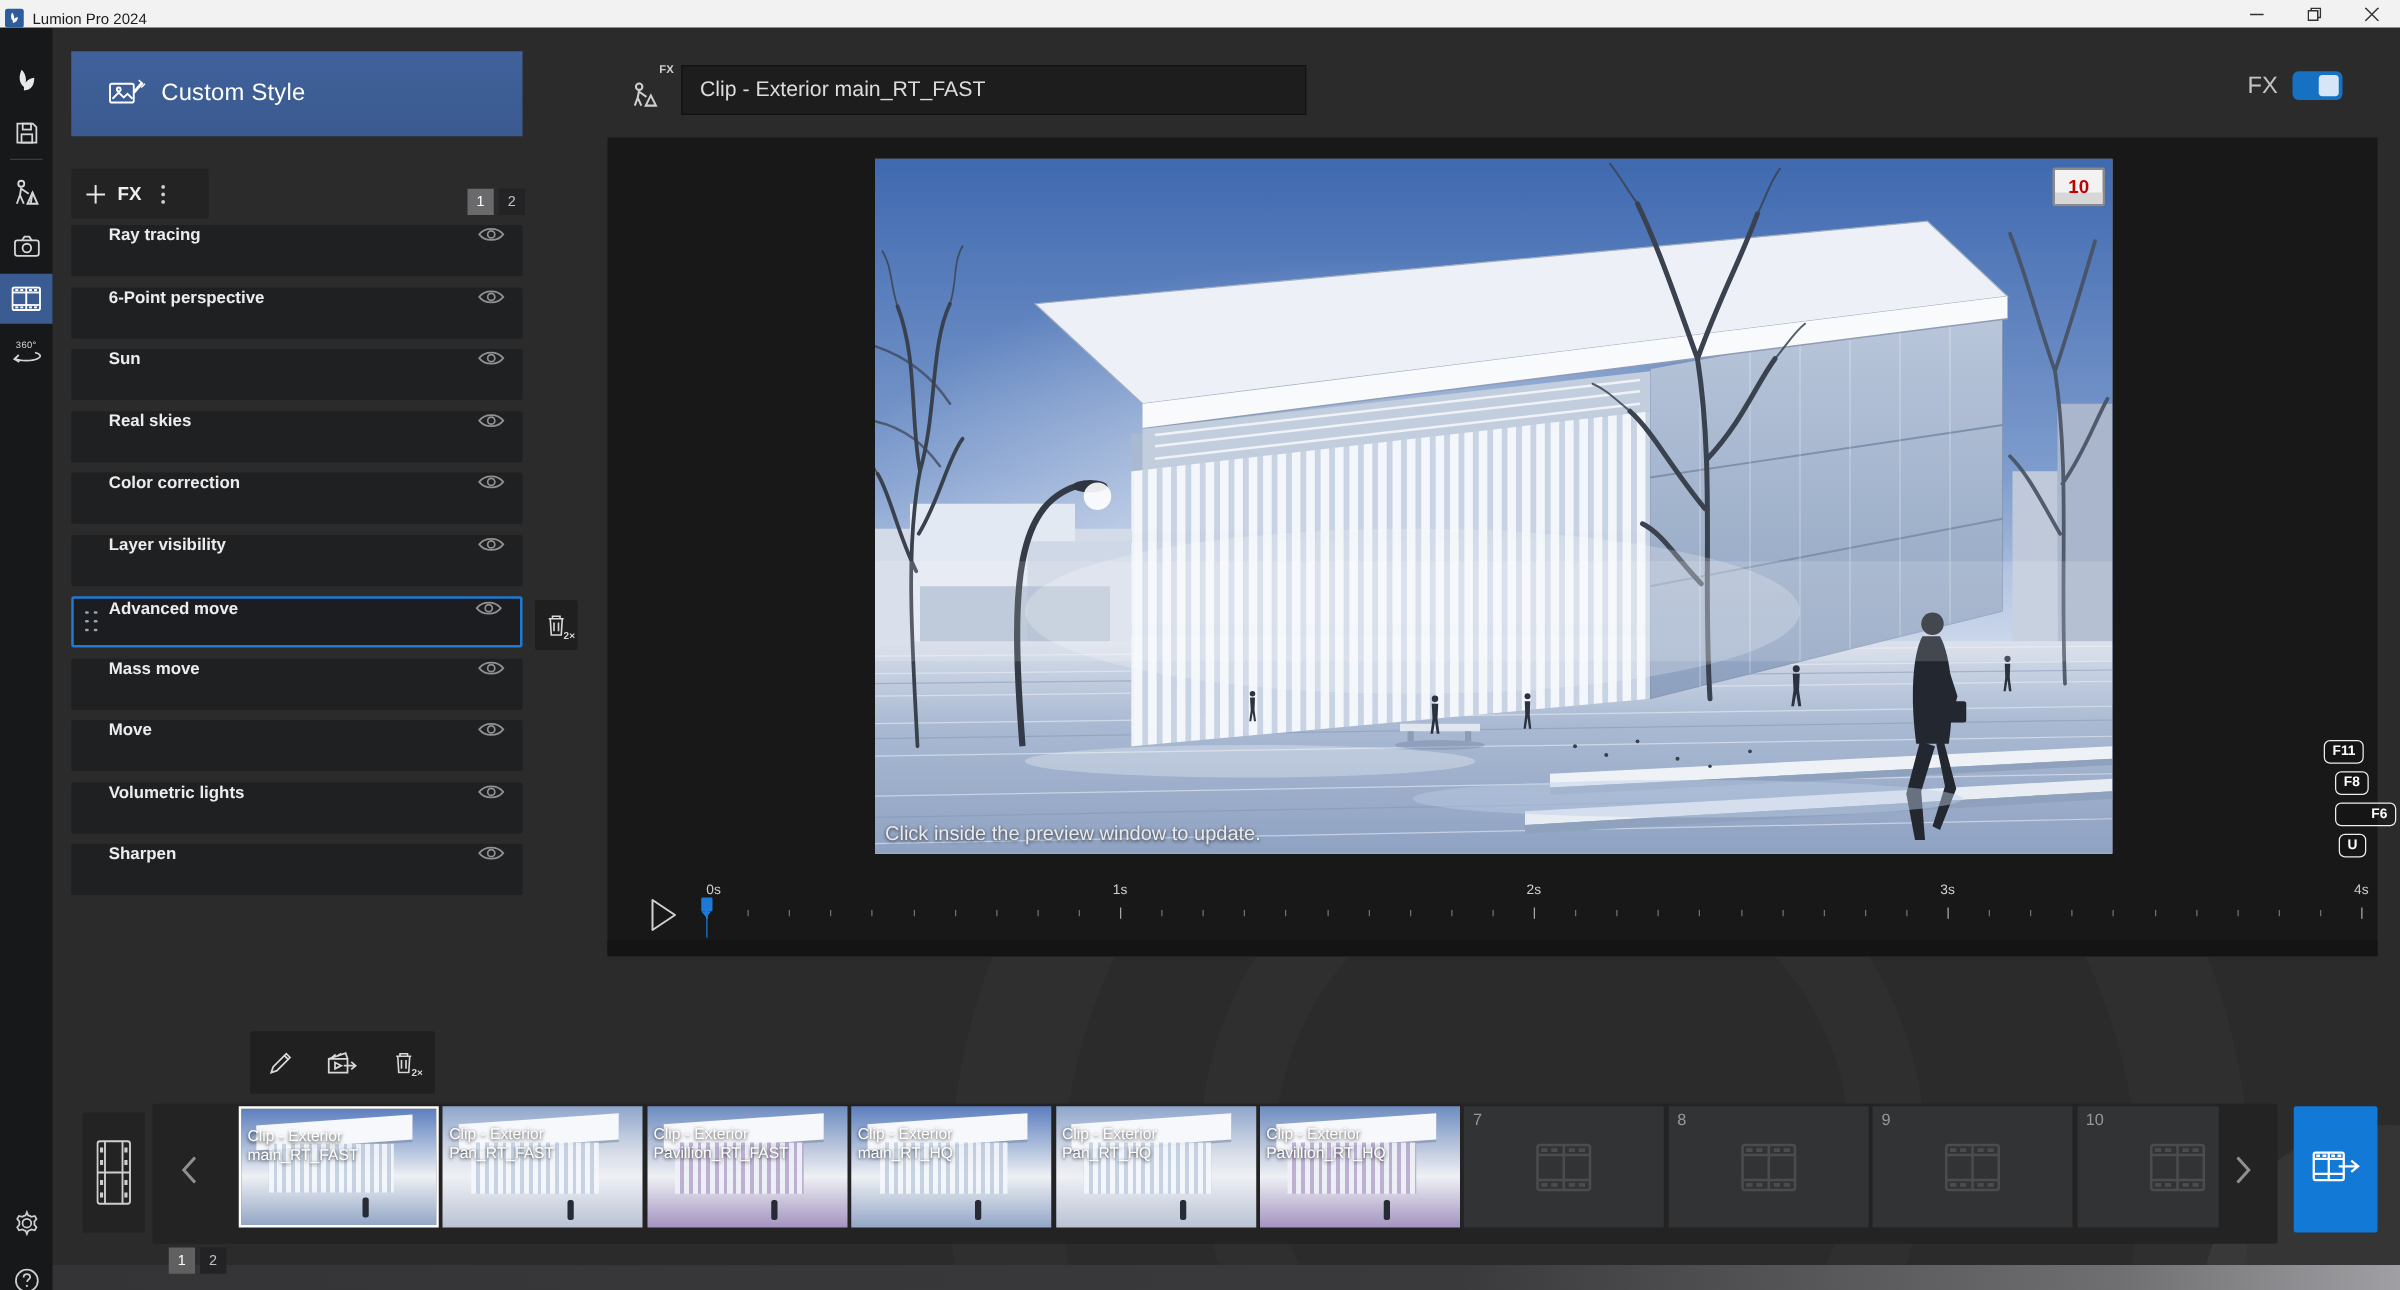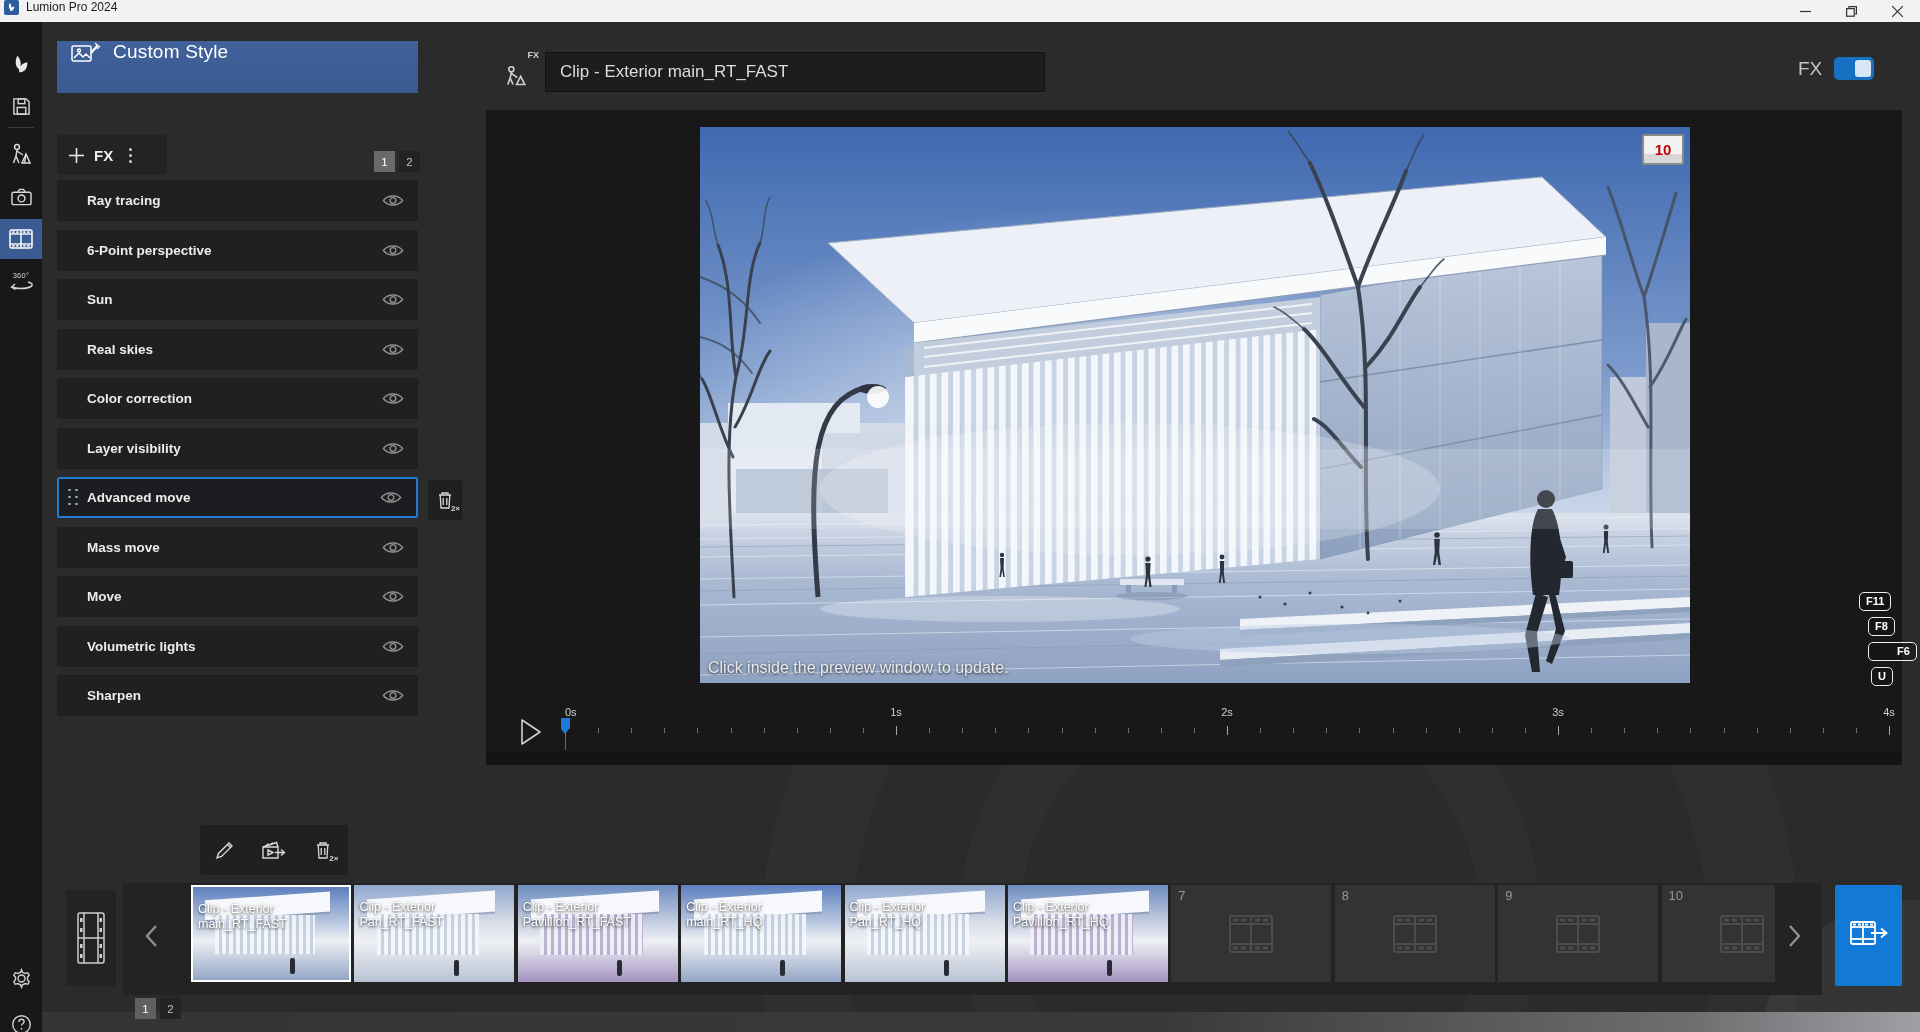--- a/index.html
+++ b/index.html
@@ -3,56 +3,56 @@
 <meta charset="utf-8">
 <style>
   html,body{margin:0;padding:0;background:#1a1a1a;}
   #app{position:relative;width:1920px;height:1032px;background:#2b2b2c;overflow:hidden;
        font-family:"Liberation Sans",sans-serif;color:#e8e8e8;-webkit-font-smoothing:antialiased;}
   .abs{position:absolute;}
   svg{display:block;}
 
   
   #titlebar{left:0;top:0;width:1920px;height:22px;background:#f2f2f2;color:#1b1b1b;
-            display:flex;align-items:flex-start;z-index:50;}
+            display:flex;align-items:flex-end;z-index:50;}
   #titlebar .logo{width:15px;height:15px;background:#2e5d9e;border-radius:2px;margin:0 7px 0 4px;
                   display:flex;align-items:center;justify-content:center;}
   #titlebar .title{font-size:12px;}
   #win-controls{margin-left:auto;display:flex;height:22px;}
   .win-btn{width:46px;height:22px;display:flex;align-items:center;justify-content:center;}
 
   
   #sidebar{left:0;top:22px;width:42px;height:1010px;background:#17181a;z-index:40;}
   .side-ic{position:absolute;left:0;width:42px;height:40px;display:flex;align-items:center;justify-content:center;}
   .side-ic.active{background:#3a5c92;}
   #side-divider{position:absolute;left:8px;top:105px;width:26px;height:1px;background:#3a3b3d;}
   .pano-wrap{display:flex;flex-direction:column;align-items:center;line-height:1;}
   .pano-txt{font-size:7.5px;color:#d6d6d6;letter-spacing:.3px;}
 
   
   .swirl{border-radius:50%;pointer-events:none;}
 
   
-  #style-header{left:57px;top:41px;width:361px;height:52px;background:linear-gradient(180deg,#40619a,#3a5a90);
-                display:flex;padding-left:14px;box-sizing:border-box;}
+  #style-header{left:57px;top:41px;width:361px;height:68px;background:linear-gradient(180deg,#40619a,#3a5a90);
+                display:flex;align-items:center;padding-left:30px;box-sizing:border-box;}
   #style-header .t{font-size:19px;color:#fff;margin-left:12px;letter-spacing:.2px;}
 
   
   #add-fx{left:57px;top:135px;width:110px;height:40px;background:#232324;border-radius:2px;
           display:flex;align-items:center;padding:0 12px;box-sizing:border-box;gap:10px;}
   #add-fx .fxlab{font-size:15px;font-weight:bold;color:#efefef;}
   .kebab{display:flex;flex-direction:column;gap:3px;margin-left:6px;}
   .kebab i{width:3px;height:3px;border-radius:50%;background:#cfcfcf;}
   .page-tabs{display:flex;gap:4px;}
   .page-tab{width:21px;height:21px;display:flex;align-items:center;justify-content:center;
             font-size:11.5px;background:#232325;color:#c0c0c0;}
   .page-tab.active{background:#6a6a6c;color:#fff;}
   #fx-pages{left:374px;top:151px;}
   #fx-list{left:57px;top:180px;width:361px;display:flex;flex-direction:column;gap:8.5px;}
-  .fx-row{height:41px;background:#1e2022;border-radius:2px;display:flex;align-items:center;
+  .fx-row{height:41px;background:#1e2022;border-radius:2px;display:flex;align-items:flex-start;
           padding:0 14px 0 30px;box-sizing:border-box;position:relative;}
   .fx-row .lbl{font-size:13.5px;font-weight:bold;color:#ececec;}
   .fx-row .eye{margin-left:auto;display:flex;}
   .fx-row.selected{border:2px solid #1f7ad4;background:#1b1d20;padding-left:28px;}
   .drag-dots{display:none;position:absolute;left:9px;top:50%;transform:translateY(-50%);
              grid-template-columns:repeat(2,4px);grid-auto-rows:4px;gap:3px;}
   .fx-row.selected .drag-dots{display:grid;}
   .drag-dots i{width:2.5px;height:2.5px;background:#9aa6b4;border-radius:50%;}
   #fx-trash{left:428px;top:480px;width:34px;height:40px;background:#1f1f20;border-radius:2px;
             display:flex;align-items:center;justify-content:center;}

